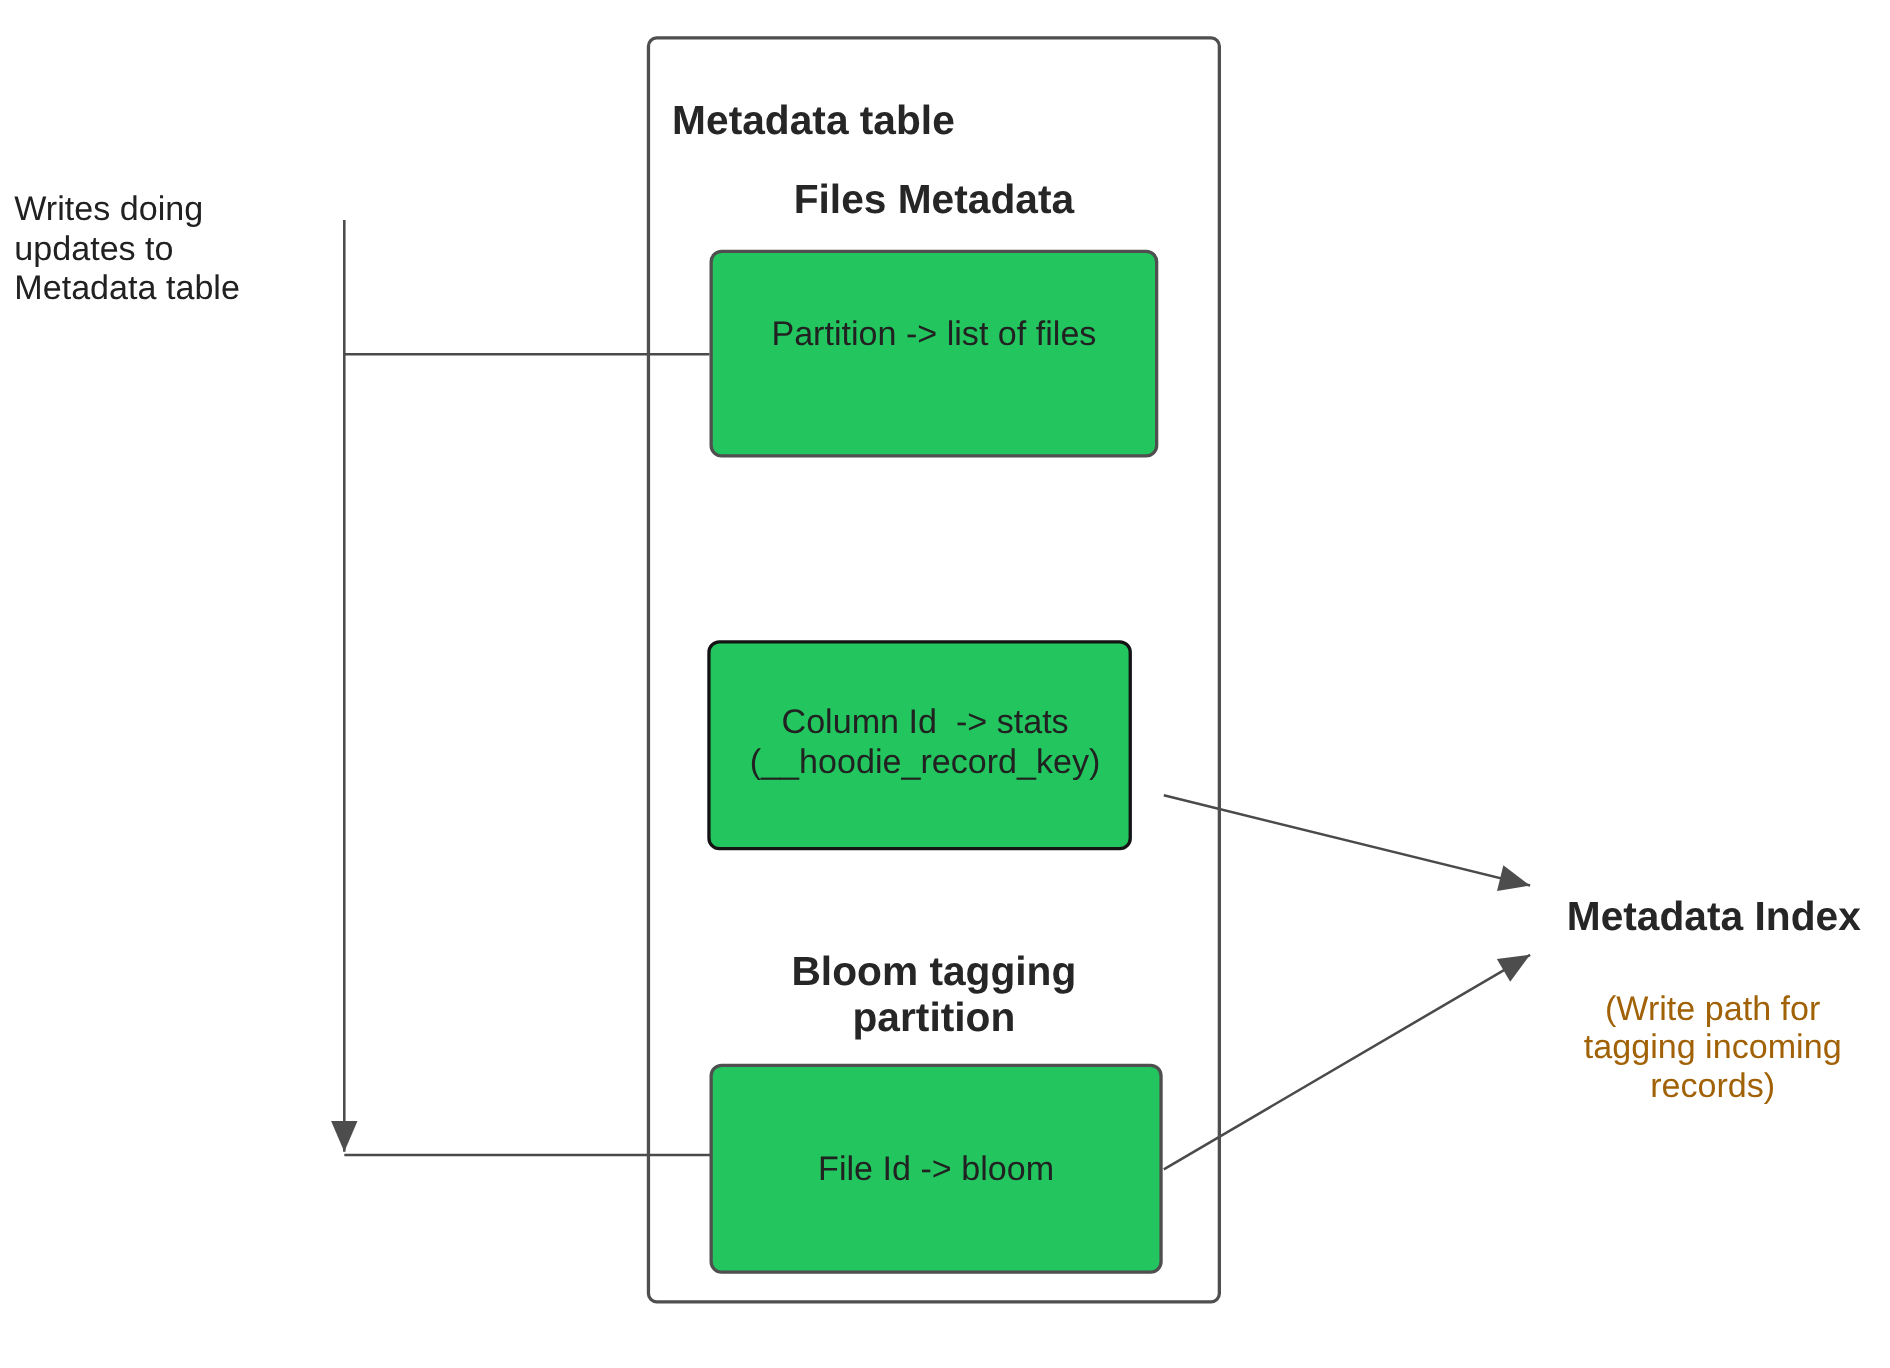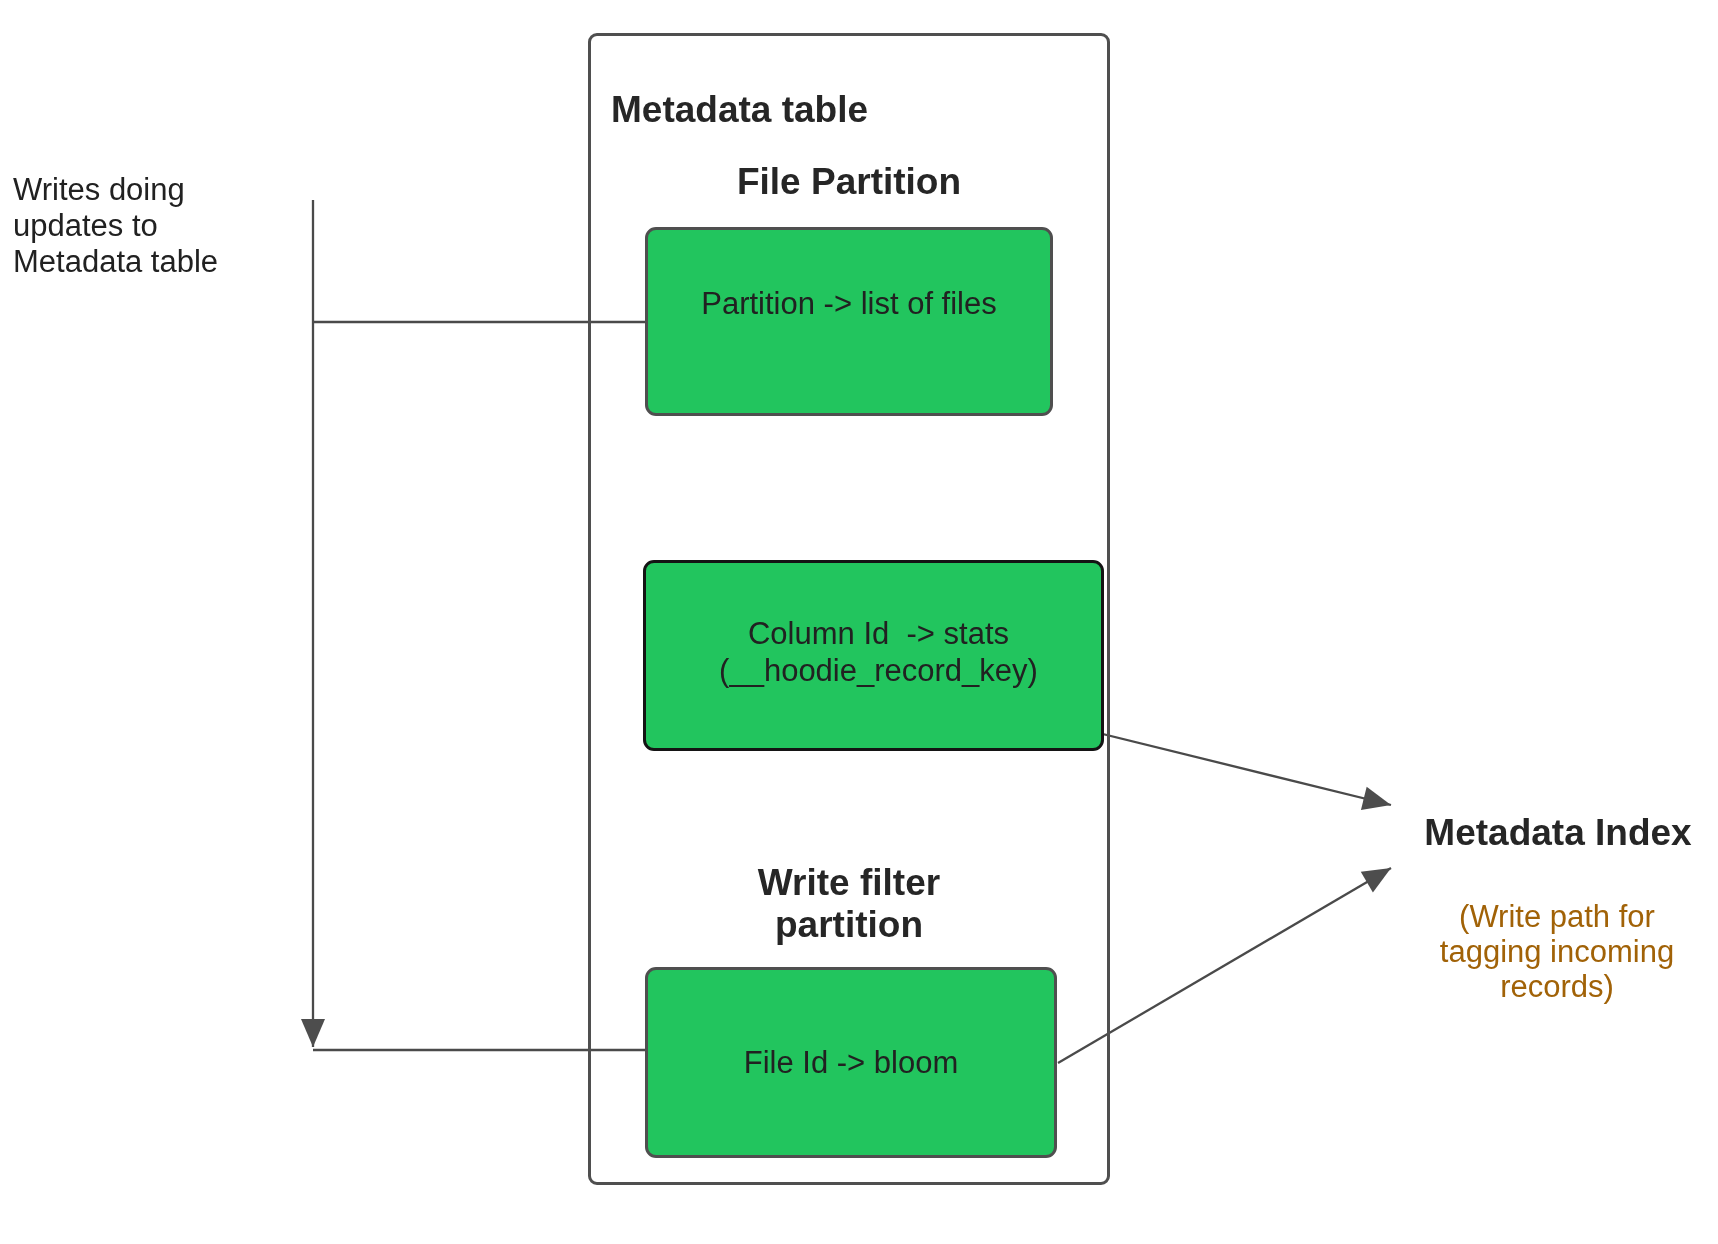--- a/index.html
+++ b/index.html
@@ -87,22 +87,22 @@
     height: 189px;
   }
   .files-box .box-text {
     position: absolute;
     left: 0;
     top: 55px;
     width: 100%;
   }
   .stats-box {
     left: 643px;
-    top: 560px;
-    width: 461px;
+    top: 582px;
+    width: 386px;
     height: 191px;
     border-color: #141414;
     display: flex;
     align-items: center;
     justify-content: center;
     padding-bottom: 8px;
     padding-left: 10px;
   }
   .bloom-box {
     left: 645px;
@@ -158,31 +158,31 @@
   </svg>
 
   <div class="note-left pre">Writes doing
 updates to
 Metadata table</div>
 
   <div class="outer-box">
     <div class="outer-title">Metadata table</div>
   </div>
 
-  <div class="heading h-files pre">File Partition</div>
+  <div class="heading h-files pre">Files Metadata</div>
   <div class="inner-box files-box">
     <span class="box-text pre">Partition -&gt; list of files</span>
   </div>
 
   <div class="inner-box stats-box">
     <span class="box-text pre">Column Id  -&gt; stats
 (__hoodie_record_key)</span>
   </div>
 
-  <div class="heading h-bloom pre">Write filter
+  <div class="heading h-bloom pre">Bloom tagging
 partition</div>
   <div class="inner-box bloom-box">
     <span class="box-text pre">File Id -&gt; bloom</span>
   </div>
 
   <div class="index-title">Metadata Index</div>
   <div class="index-subtitle pre">(Write path for
 tagging incoming
 records)</div>
 

